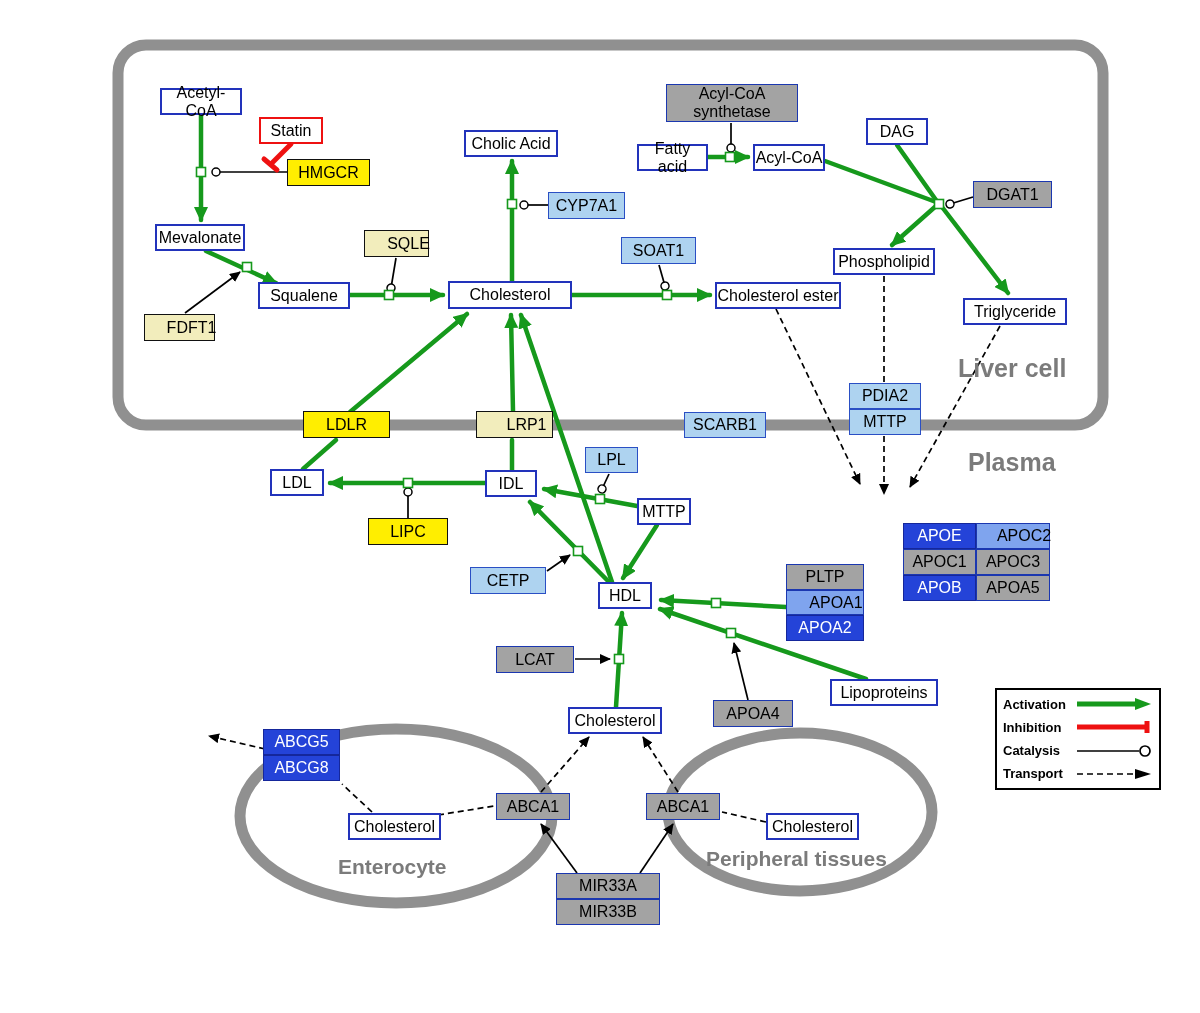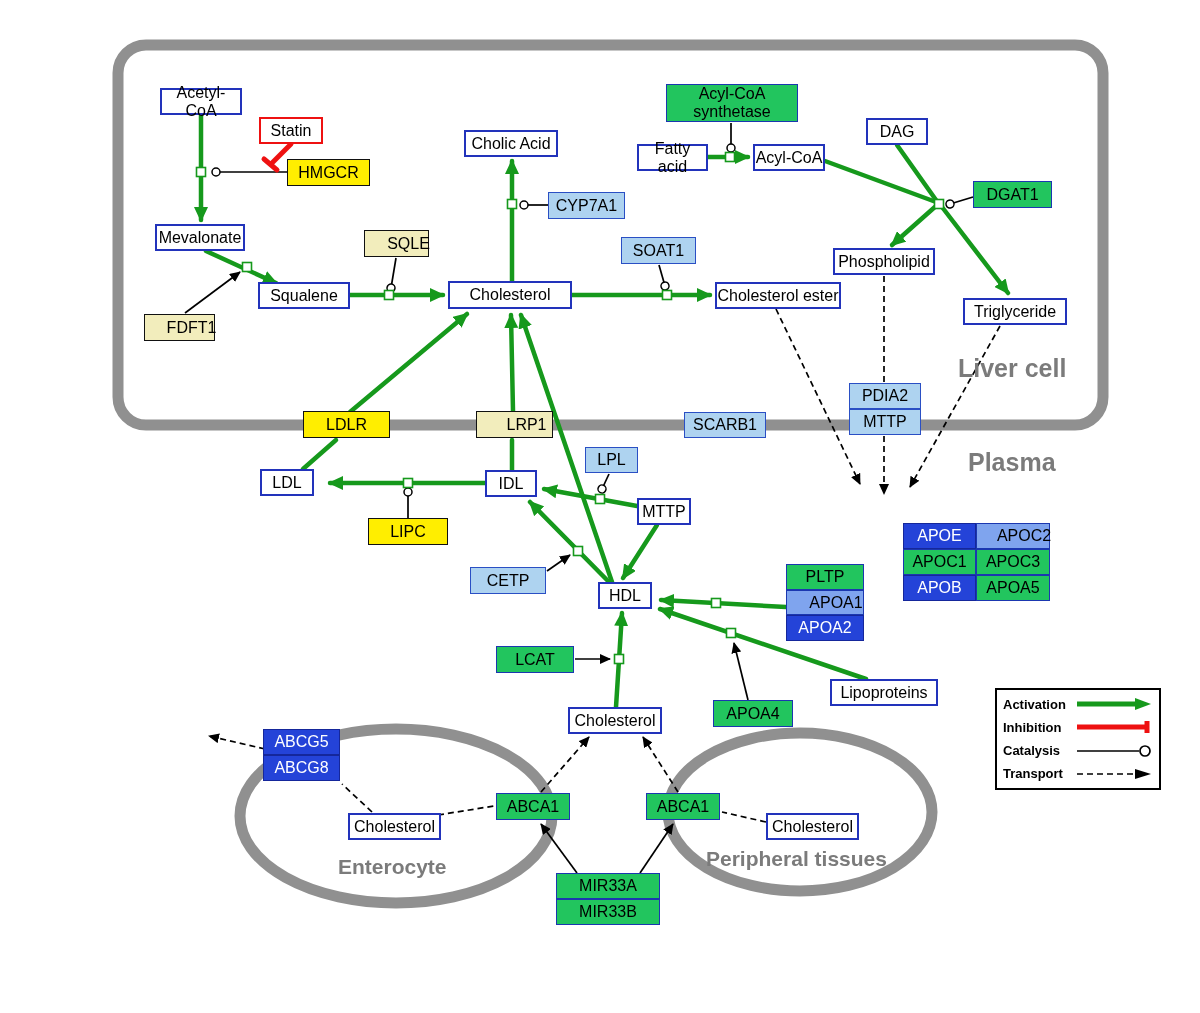--- a/index.html
+++ b/index.html
@@ -6,21 +6,21 @@
   #canvas{position:relative;width:1200px;height:1013px;background:#fff;
     font-family:"Liberation Sans",sans-serif;overflow:hidden;}
   #edges{position:absolute;left:0;top:0;z-index:1;}
   .node{position:absolute;z-index:2;display:flex;align-items:center;justify-content:center;
     text-align:center;font-size:16px;color:#000;box-sizing:border-box;line-height:1.1;}
   .met{background:#fff;border:2px solid #2233bb;}
   .drug{background:#fff;border:2px solid #ee1111;}
   .gy{background:#ffee00;border:1.5px solid #111;}
   .gpy{background:#f2edbc;border:1.5px solid #111;padding-left:24px;}
   .glb{background:#aed3f0;border:1.5px solid #2a4fc4;}
-  .gmb{background:#22c55e;border:1.5px solid #1b37b0;}
+  .gmb{background:#a3a3a3;border:1.5px solid #1b37b0;}
   .gmb2{background:#7fa4ee;border:1.5px solid #1b37b0;padding-left:22px;}
   .gdb{background:#2443d8;border:1.5px solid #15279b;color:#fff;}
   .region-label{position:absolute;z-index:2;font-weight:bold;color:#7b7b7b;}
   #legend{position:absolute;z-index:3;left:995px;top:688px;width:166px;height:102px;
     background:#fff;border:2px solid #000;box-sizing:border-box;padding:4px 6px;
     display:flex;flex-direction:column;justify-content:space-between;}
   .lg-row{display:flex;align-items:center;justify-content:space-between;height:20px;}
   .lg-row span{font-size:13px;color:#000;font-weight:bold;}
 </style>
 </head>
@@ -130,21 +130,21 @@
 <div class="node met" style="left:155px;top:224px;width:90px;height:27px">Mevalonate</div>
 <div class="node met" style="left:258px;top:282px;width:92px;height:27px">Squalene</div>
 <div class="node met" style="left:464px;top:130px;width:94px;height:27px">Cholic Acid</div>
 <div class="node met" style="left:448px;top:281px;width:124px;height:28px">Cholesterol</div>
 <div class="node met" style="left:715px;top:282px;width:126px;height:27px">Cholesterol ester</div>
 <div class="node met" style="left:637px;top:144px;width:71px;height:27px">Fatty acid</div>
 <div class="node met" style="left:753px;top:144px;width:72px;height:27px">Acyl-CoA</div>
 <div class="node met" style="left:866px;top:118px;width:62px;height:27px">DAG</div>
 <div class="node met" style="left:833px;top:248px;width:102px;height:27px">Phospholipid</div>
 <div class="node met" style="left:963px;top:298px;width:104px;height:27px">Triglyceride</div>
-<div class="node met" style="left:260px;top:469px;width:54px;height:27px">LDL</div>
+<div class="node met" style="left:270px;top:469px;width:54px;height:27px">LDL</div>
 <div class="node met" style="left:485px;top:470px;width:52px;height:27px">IDL</div>
 <div class="node met" style="left:637px;top:498px;width:54px;height:27px">MTTP</div>
 <div class="node met" style="left:598px;top:582px;width:54px;height:27px">HDL</div>
 <div class="node met" style="left:830px;top:679px;width:108px;height:27px">Lipoproteins</div>
 <div class="node met" style="left:568px;top:707px;width:94px;height:27px">Cholesterol</div>
 <div class="node met" style="left:348px;top:813px;width:93px;height:27px">Cholesterol</div>
 <div class="node met" style="left:766px;top:813px;width:93px;height:27px">Cholesterol</div>
 
 <div class="node drug" style="left:259px;top:117px;width:64px;height:27px">Statin</div>
 

